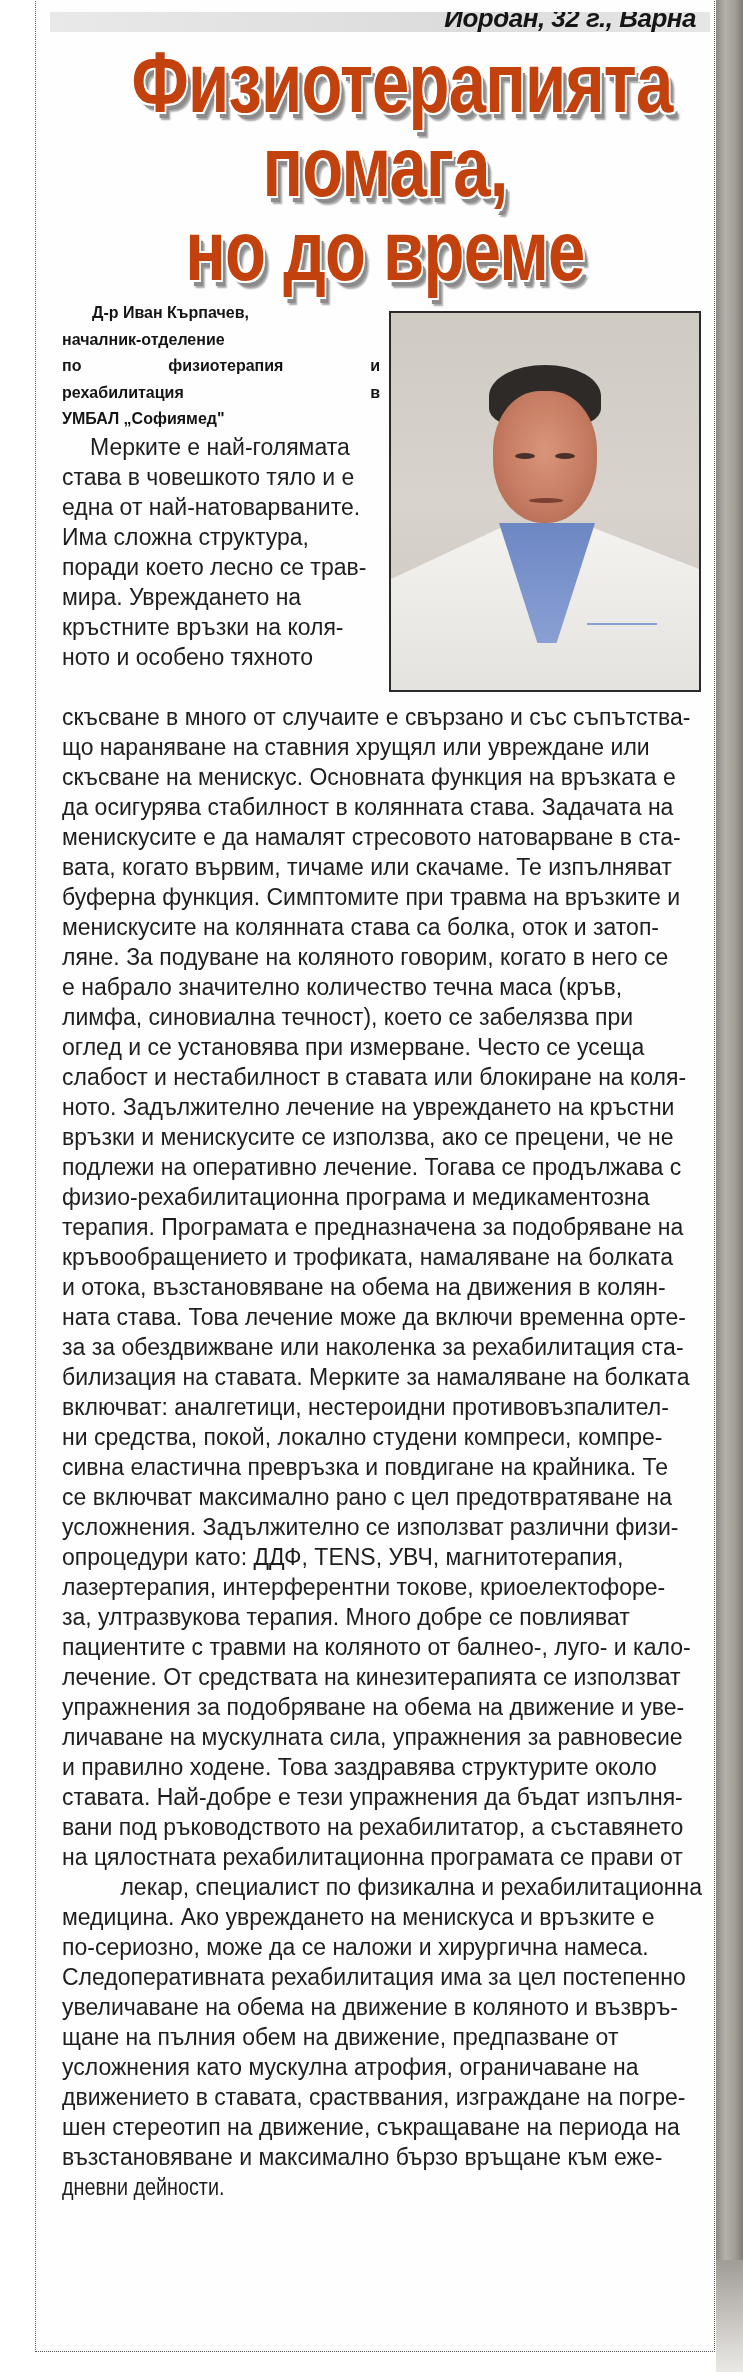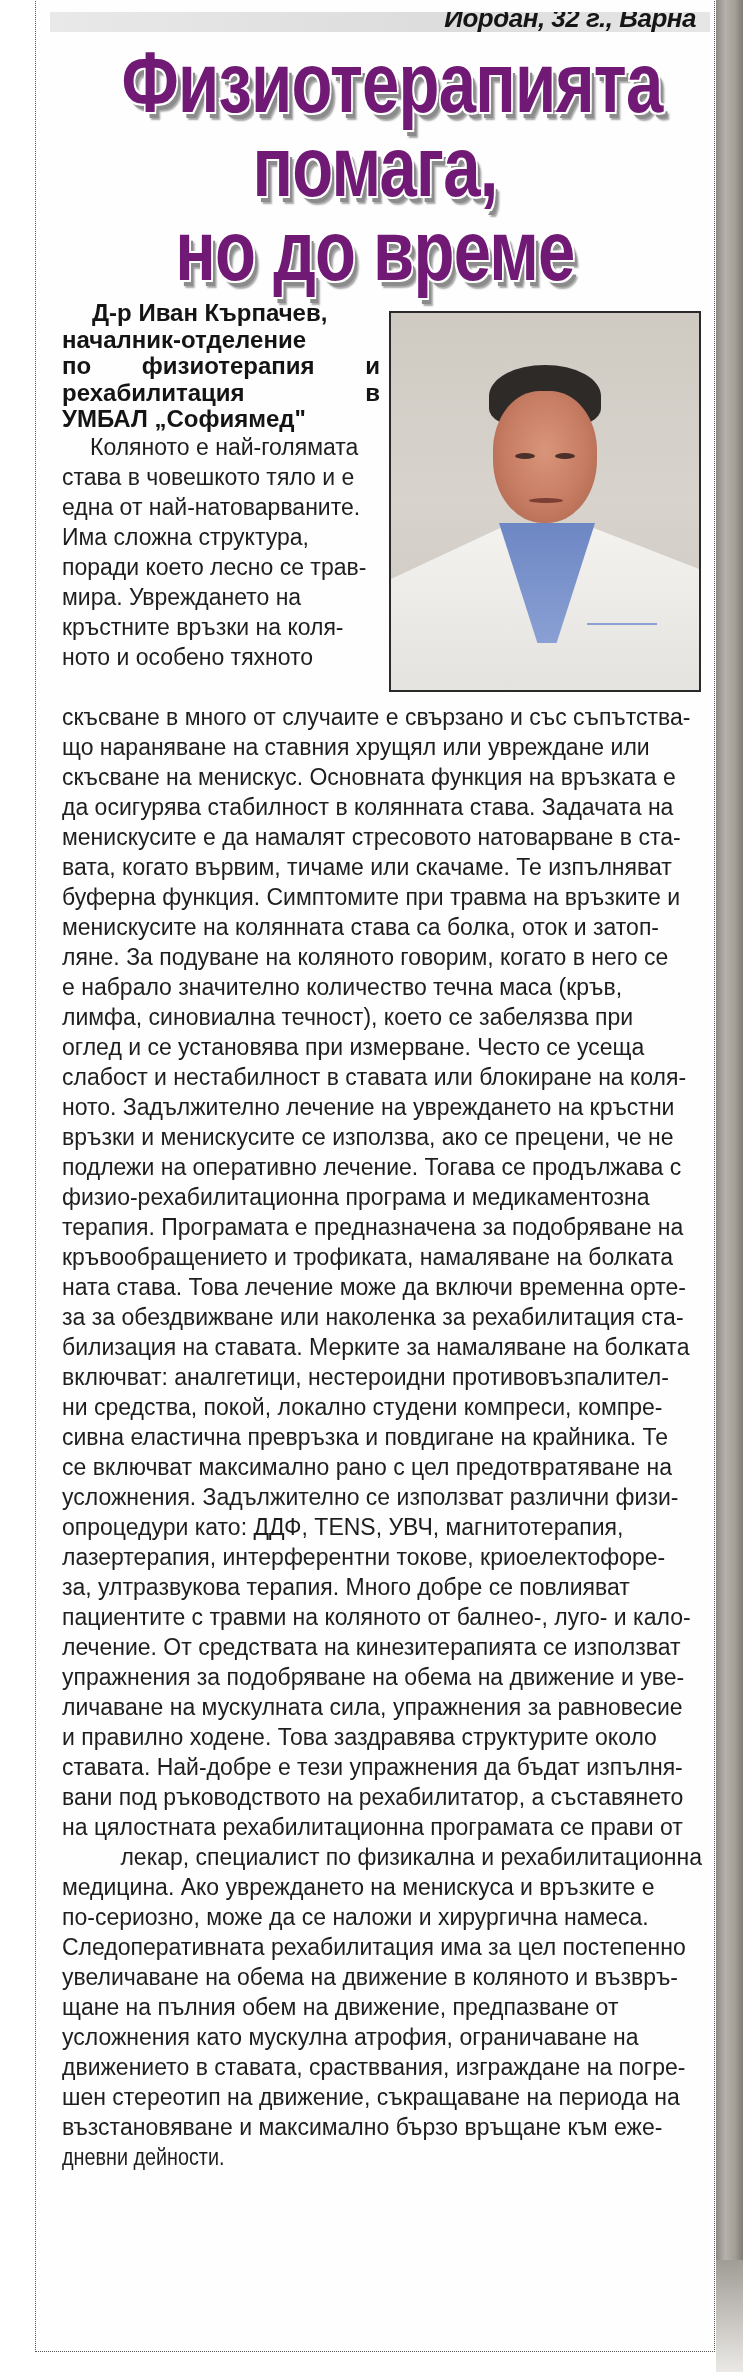--- a/index.html
+++ b/index.html
@@ -56,27 +56,27 @@
     font-family: "Liberation Sans", sans-serif;
     font-weight: bold;
     font-style: italic;
     font-size: 26px;
     color: #151515;
     letter-spacing: -0.5px;
     white-space: nowrap;
   }
   .headline {
     position: absolute;
-    left: 50px;
+    left: 60px;
     top: 40px;
     width: 650px;
     text-align: center;
     font-family: "Liberation Sans", sans-serif;
     font-weight: bold;
-    color: #701a75;
+    color: #c2410c;
     line-height: 84px;
     letter-spacing: -1px;
   }
   .headline .hl-line {
     display: block;
     font-size: 86px;
     transform: scaleX(0.78);
     transform-origin: center;
     text-shadow:
       -2px -2px 0 #ffffff,
@@ -159,21 +159,21 @@
     height: 2px;
     background: #8d9fd3;
   }
   .caption {
     position: absolute;
     left: 62px;
     top: 300px;
     width: 318px;
     font-family: "Liberation Sans", sans-serif;
     font-weight: bold;
-    font-size: 24px;
+    font-size: 16px;
     line-height: 26.5px;
     color: #141414;
     text-align: justify;
     text-align-last: left;
   }
   .caption .cap-line {
     display: block;
     white-space: nowrap;
   }
   .caption .cap-line.first { padding-left: 30px; }
@@ -244,21 +244,21 @@
   <div class="face"></div>
   <div class="eye" style="left:124px;"></div>
   <div class="eye" style="left:164px;"></div>
   <div class="mouth"></div>
   <div class="coat"></div>
   <div class="shirt"></div>
   <div class="pocket"></div>
 </div>
 
 <div class="body-text body-narrow">
-  <span class="ln indent" style="transform: scaleX(1);">Коляното е най-голямата</span>
+  <span class="ln indent" style="transform: scaleX(1);">Мерките е най-голямата</span>
   <span class="ln" style="transform: scaleX(1);">става в човешкото тяло и е</span>
   <span class="ln" style="transform: scaleX(1);">една от най-натоварваните.</span>
   <span class="ln" style="transform: scaleX(1);">Има сложна структура,</span>
   <span class="ln" style="transform: scaleX(1);">поради което лесно се трав-</span>
   <span class="ln" style="transform: scaleX(1);">мира. Увреждането на</span>
   <span class="ln" style="transform: scaleX(1);">кръстните връзки на коля-</span>
   <span class="ln" style="transform: scaleX(1);">ното и особено тяхното</span>
 </div>
 
 <div class="body-text body-wide" id="wide-body">
@@ -274,20 +274,21 @@
     <span class="ln" style="transform: scaleX(1);">е набрало значително количество течна маса (кръв,</span>
     <span class="ln" style="transform: scaleX(1);">лимфа, синовиална течност), което се забелязва при</span>
     <span class="ln" style="transform: scaleX(1);">оглед и се установява при измерване. Често се усеща</span>
     <span class="ln" style="transform: scaleX(1);">слабост и нестабилност в ставата или блокиране на коля-</span>
     <span class="ln" style="transform: scaleX(1);">ното. Задължително лечение на увреждането на кръстни</span>
     <span class="ln" style="transform: scaleX(1);">връзки и менискусите се използва, ако се прецени, че не</span>
     <span class="ln" style="transform: scaleX(1);">подлежи на оперативно лечение. Тогава се продължава с</span>
     <span class="ln" style="transform: scaleX(1);">физио-рехабилитационна програма и медикаментозна</span>
     <span class="ln" style="transform: scaleX(1);">терапия. Програмата е предназначена за подобряване на</span>
     <span class="ln" style="transform: scaleX(1);">кръвообращението и трофиката, намаляване на болката</span>
+    <span class="ln" style="transform: scaleX(1);">и отока, възстановяване на обема на движения в колян-</span>
     <span class="ln" style="transform: scaleX(1);">ната става. Това лечение може да включи временна орте-</span>
     <span class="ln" style="transform: scaleX(1);">за за обездвижване или наколенка за рехабилитация ста-</span>
     <span class="ln" style="transform: scaleX(1);">билизация на ставата. Мерките за намаляване на болката</span>
     <span class="ln" style="transform: scaleX(1);">включват: аналгетици, нестероидни противовъзпалител-</span>
     <span class="ln" style="transform: scaleX(1);">ни средства, покой, локално студени компреси, компре-</span>
     <span class="ln" style="transform: scaleX(1);">сивна еластична превръзка и повдигане на крайника. Те</span>
     <span class="ln" style="transform: scaleX(1);">се включват максимално рано с цел предотвратяване на</span>
     <span class="ln" style="transform: scaleX(1);">усложнения. Задължително се използват различни физи-</span>
     <span class="ln" style="transform: scaleX(1);">опроцедури като: ДДФ, TENS, УВЧ, магнитотерапия,</span>
     <span class="ln" style="transform: scaleX(1);">лазертерапия, интерферентни токове, криоелектофоре-</span>

